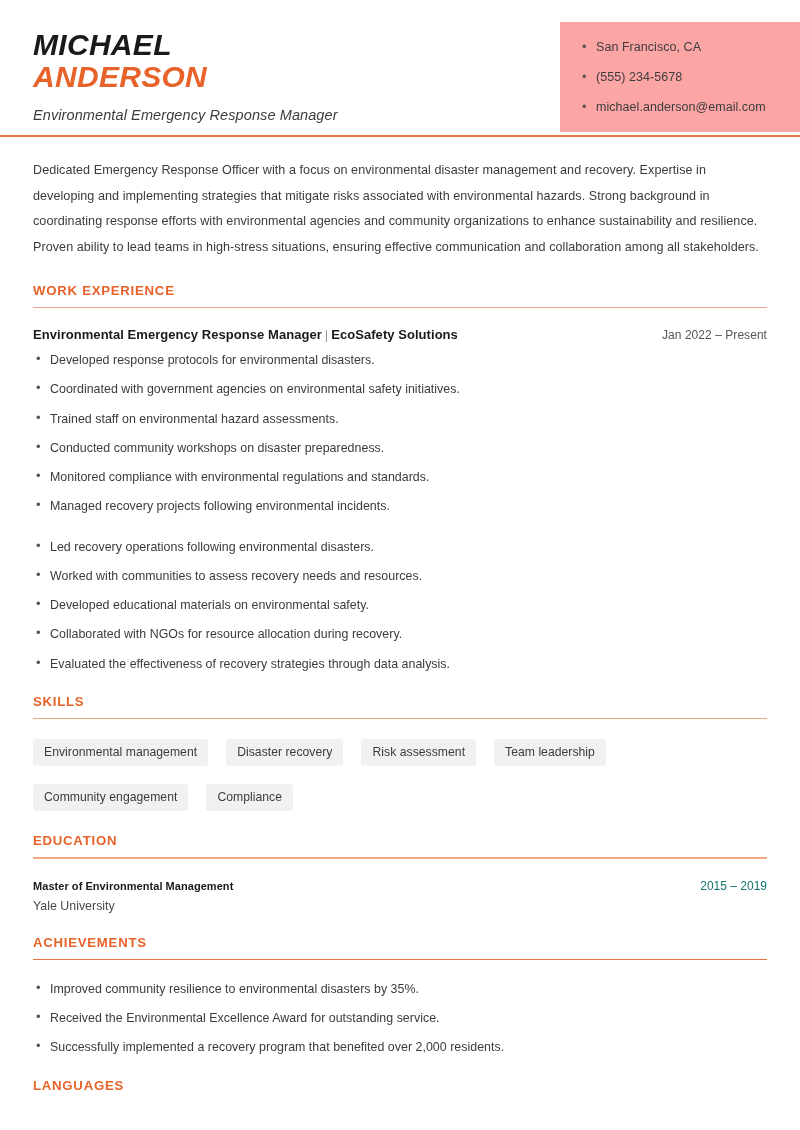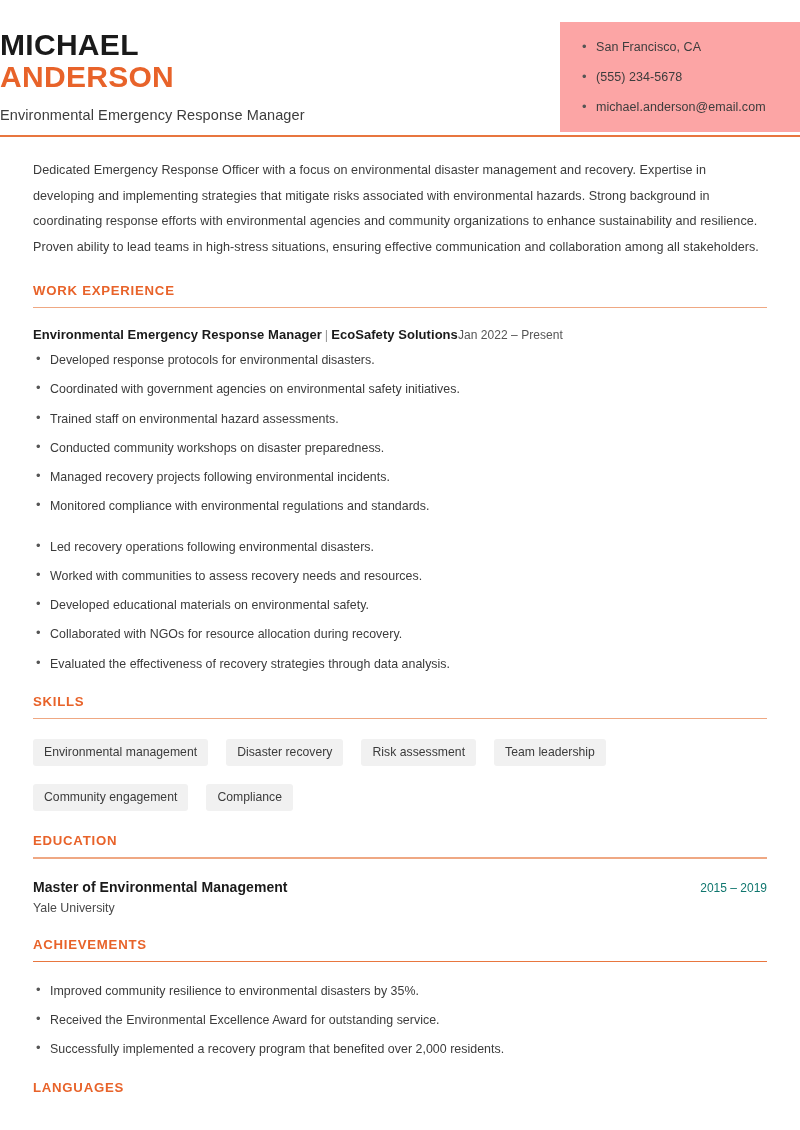--- a/index.html
+++ b/index.html
@@ -22,21 +22,23 @@
   
   .header {
     position: relative;
     display: flex;
     align-items: flex-start;
     justify-content: space-between;
     padding: 22px 0 0 0;
     height: 135px;
   }
   .header-left {
+    padding-left: 33px;
     padding-top: 7px;
+    font-style: italic;
   }
   .name-first {
     font-size: 30px;
     font-weight: bold;
     letter-spacing: 0.3px;
     color: #1a1a1a;
     line-height: 1.08;
   }
   .name-last {
     font-size: 30px;
@@ -108,20 +110,21 @@
     width: 100%;
     margin-bottom: 4px;
   }
   .section-rule.strong { background: #E8763F; }
 
   
   .entry { padding-top: 15px; }
   .entry-head {
     display: flex;
     align-items: baseline;
+    justify-content: space-between;
   }
   .entry-title {
     font-size: 13px;
     font-weight: bold;
     color: #1a1a1a;
     letter-spacing: 0.05px;
   }
   .entry-sep {
     color: #999999;
     font-weight: normal;
@@ -174,21 +177,21 @@
   }
 
   
   .edu-entry { padding-top: 16px; }
   .edu-head {
     display: flex;
     align-items: baseline;
     justify-content: space-between;
   }
   .edu-degree {
-    font-size: 14px;
+    font-size: 11px;
     font-weight: bold;
     color: #1a1a1a;
     letter-spacing: 0.05px;
   }
   .edu-date {
     font-size: 12px;
     color: #0f766e;
     white-space: nowrap;
   }
   .edu-school {
@@ -231,22 +234,22 @@
       <div class="entry">
         <div class="entry-head">
           <div class="entry-title"><span>Environmental Emergency Response Manager</span><span class="entry-sep">|</span><span>EcoSafety Solutions</span></div>
           <div class="entry-date">Jan 2022 – Present</div>
         </div>
         <ul class="bullets">
           <li>Developed response protocols for environmental disasters.</li>
           <li>Coordinated with government agencies on environmental safety initiatives.</li>
           <li>Trained staff on environmental hazard assessments.</li>
           <li>Conducted community workshops on disaster preparedness.</li>
+          <li>Monitored compliance with environmental regulations and standards.</li>
           <li>Managed recovery projects following environmental incidents.</li>
-          <li>Monitored compliance with environmental regulations and standards.</li>
         </ul>
       </div>
 
       <div class="entry">
         <ul class="bullets">
           <li>Led recovery operations following environmental disasters.</li>
           <li>Worked with communities to assess recovery needs and resources.</li>
           <li>Developed educational materials on environmental safety.</li>
           <li>Collaborated with NGOs for resource allocation during recovery.</li>
           <li>Evaluated the effectiveness of recovery strategies through data analysis.</li>

